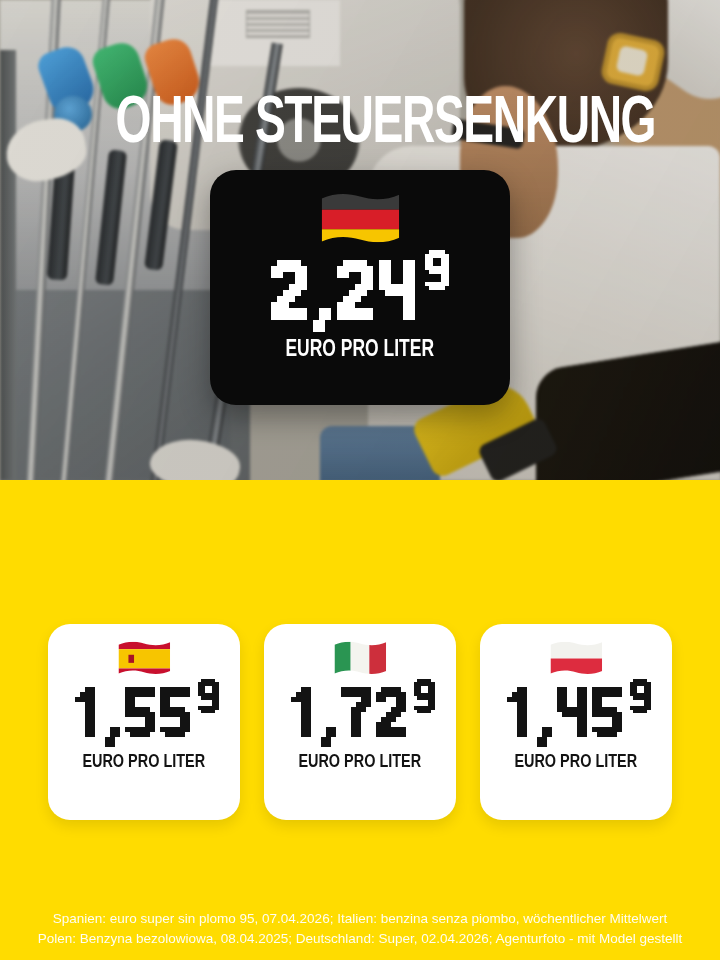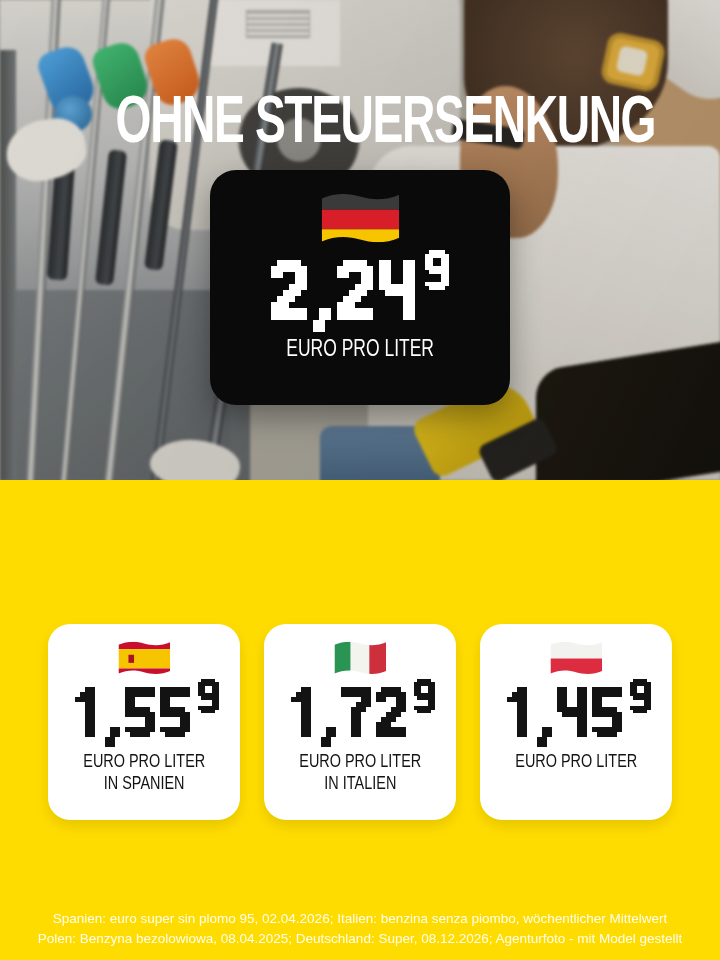--- a/index.html
+++ b/index.html
@@ -67,21 +67,21 @@
     flex-direction:column;align-items:center;padding-top:15px;box-sizing:border-box;
     color:#131313;box-shadow:0 6px 14px rgba(0,0,0,.10);}
   .flag svg{display:block;}
   .price{display:flex;align-items:flex-start;}
   .gcard .price{gap:6px;margin-top:12px;height:60px;}
   .scard .price{gap:5px;margin-top:9px;height:50px;}
   .price svg{display:block;overflow:visible;}
   .sup{display:inline-block;}
   .gcard .sup{margin-left:4px;transform:translateY(-10px);}
   .scard .sup{margin-left:3px;transform:translateY(-8px);}
-  .plabel{text-align:center;font-weight:normal;line-height:1.14;}
+  .plabel{text-align:left;font-weight:bold;line-height:1.14;}
   .gcard .plabel{margin-top:15px;font-size:23px;}
   .scard .plabel{margin-top:13px;font-size:19px;}
   .plabel .squeeze{transform:scaleX(.76);letter-spacing:0;}
 
   
   .footnote{position:absolute;left:0;right:0;bottom:11px;text-align:center;
     color:rgba(255,255,255,.95);font-size:13.5px;line-height:1.5;font-weight:normal;}
 </style>
 </head>
 <body>
@@ -513,21 +513,20 @@
                 <rect x="5" y="8" width="1.04" height="1.04"></rect>
                 <rect x="1" y="9" width="1.04" height="1.04"></rect>
                 <rect x="2" y="9" width="1.04" height="1.04"></rect>
                 <rect x="3" y="9" width="1.04" height="1.04"></rect>
                 <rect x="4" y="9" width="1.04" height="1.04"></rect>
               </svg>
             </span>
           </div>
         <div class="plabel">
           <div><span class="squeeze">EURO PRO LITER</span></div>
-          <div><span class="squeeze">IN SPANIEN</span></div>
         </div>
       </div>
 
       <div class="scard">
         <div class="flag">
             <svg width="56" height="39" viewBox="0 0 90 62">
               <defs>
                 <clipPath id="fc2">
                   <path d="M4,9 C18,3 32,3 45,7 C58,11 74,11 87,5 L87,51 C74,57 58,57 45,53 C32,49 18,49 4,55 Z"></path>
                 </clipPath>
@@ -641,204 +640,20 @@
               <rect x="2" y="8" width="1.04" height="1.04"></rect>
               <rect x="3" y="8" width="1.04" height="1.04"></rect>
               <rect x="4" y="8" width="1.04" height="1.04"></rect>
               <rect x="5" y="8" width="1.04" height="1.04"></rect>
               <rect x="0" y="9" width="1.04" height="1.04"></rect>
               <rect x="1" y="9" width="1.04" height="1.04"></rect>
               <rect x="2" y="9" width="1.04" height="1.04"></rect>
               <rect x="3" y="9" width="1.04" height="1.04"></rect>
               <rect x="4" y="9" width="1.04" height="1.04"></rect>
               <rect x="5" y="9" width="1.04" height="1.04"></rect>
-            </svg>
-            <span class="sup">
-              <svg width="20.4" height="34" viewBox="0 0 6 10" shape-rendering="crispEdges" fill="currentColor" style="overflow:visible">
-                <rect x="1" y="0" width="1.04" height="1.04"></rect>
-                <rect x="2" y="0" width="1.04" height="1.04"></rect>
-                <rect x="3" y="0" width="1.04" height="1.04"></rect>
-                <rect x="4" y="0" width="1.04" height="1.04"></rect>
-                <rect x="0" y="1" width="1.04" height="1.04"></rect>
-                <rect x="1" y="1" width="1.04" height="1.04"></rect>
-                <rect x="2" y="1" width="1.04" height="1.04"></rect>
-                <rect x="3" y="1" width="1.04" height="1.04"></rect>
-                <rect x="4" y="1" width="1.04" height="1.04"></rect>
-                <rect x="5" y="1" width="1.04" height="1.04"></rect>
-                <rect x="0" y="2" width="1.04" height="1.04"></rect>
-                <rect x="1" y="2" width="1.04" height="1.04"></rect>
-                <rect x="4" y="2" width="1.04" height="1.04"></rect>
-                <rect x="5" y="2" width="1.04" height="1.04"></rect>
-                <rect x="0" y="3" width="1.04" height="1.04"></rect>
-                <rect x="1" y="3" width="1.04" height="1.04"></rect>
-                <rect x="4" y="3" width="1.04" height="1.04"></rect>
-                <rect x="5" y="3" width="1.04" height="1.04"></rect>
-                <rect x="0" y="4" width="1.04" height="1.04"></rect>
-                <rect x="1" y="4" width="1.04" height="1.04"></rect>
-                <rect x="2" y="4" width="1.04" height="1.04"></rect>
-                <rect x="3" y="4" width="1.04" height="1.04"></rect>
-                <rect x="4" y="4" width="1.04" height="1.04"></rect>
-                <rect x="5" y="4" width="1.04" height="1.04"></rect>
-                <rect x="1" y="5" width="1.04" height="1.04"></rect>
-                <rect x="2" y="5" width="1.04" height="1.04"></rect>
-                <rect x="3" y="5" width="1.04" height="1.04"></rect>
-                <rect x="4" y="5" width="1.04" height="1.04"></rect>
-                <rect x="5" y="5" width="1.04" height="1.04"></rect>
-                <rect x="4" y="6" width="1.04" height="1.04"></rect>
-                <rect x="5" y="6" width="1.04" height="1.04"></rect>
-                <rect x="4" y="7" width="1.04" height="1.04"></rect>
-                <rect x="5" y="7" width="1.04" height="1.04"></rect>
-                <rect x="0" y="8" width="1.04" height="1.04"></rect>
-                <rect x="1" y="8" width="1.04" height="1.04"></rect>
-                <rect x="2" y="8" width="1.04" height="1.04"></rect>
-                <rect x="3" y="8" width="1.04" height="1.04"></rect>
-                <rect x="4" y="8" width="1.04" height="1.04"></rect>
-                <rect x="5" y="8" width="1.04" height="1.04"></rect>
-                <rect x="1" y="9" width="1.04" height="1.04"></rect>
-                <rect x="2" y="9" width="1.04" height="1.04"></rect>
-                <rect x="3" y="9" width="1.04" height="1.04"></rect>
-                <rect x="4" y="9" width="1.04" height="1.04"></rect>
-              </svg>
-            </span>
-          </div>
-        <div class="plabel">
-          <div><span class="squeeze">EURO PRO LITER</span></div>
-          <div><span class="squeeze">IN ITALIEN</span></div>
-        </div>
-      </div>
-
-      <div class="scard">
-        <div class="flag">
-            <svg width="56" height="39" viewBox="0 0 90 62">
-              <defs>
-                <clipPath id="fc3">
-                  <path d="M4,9 C18,3 32,3 45,7 C58,11 74,11 87,5 L87,51 C74,57 58,57 45,53 C32,49 18,49 4,55 Z"></path>
-                </clipPath>
-              </defs>
-              <g clip-path="url(#fc3)">
-                <rect width="90" height="31" fill="#f2f2ee"></rect>
-                <rect y="31" width="90" height="31" fill="#dd2c3f"></rect>
-              </g>
-            </svg>
-          </div>
-        <div class="price">
-            <svg width="30" height="50" viewBox="0 0 6 10" shape-rendering="crispEdges" fill="currentColor" style="overflow:visible">
-              <rect x="3" y="0" width="1.04" height="1.04"></rect>
-              <rect x="4" y="0" width="1.04" height="1.04"></rect>
-              <rect x="2" y="1" width="1.04" height="1.04"></rect>
-              <rect x="3" y="1" width="1.04" height="1.04"></rect>
-              <rect x="4" y="1" width="1.04" height="1.04"></rect>
-              <rect x="1" y="2" width="1.04" height="1.04"></rect>
-              <rect x="2" y="2" width="1.04" height="1.04"></rect>
-              <rect x="3" y="2" width="1.04" height="1.04"></rect>
-              <rect x="4" y="2" width="1.04" height="1.04"></rect>
-              <rect x="3" y="3" width="1.04" height="1.04"></rect>
-              <rect x="4" y="3" width="1.04" height="1.04"></rect>
-              <rect x="3" y="4" width="1.04" height="1.04"></rect>
-              <rect x="4" y="4" width="1.04" height="1.04"></rect>
-              <rect x="3" y="5" width="1.04" height="1.04"></rect>
-              <rect x="4" y="5" width="1.04" height="1.04"></rect>
-              <rect x="3" y="6" width="1.04" height="1.04"></rect>
-              <rect x="4" y="6" width="1.04" height="1.04"></rect>
-              <rect x="3" y="7" width="1.04" height="1.04"></rect>
-              <rect x="4" y="7" width="1.04" height="1.04"></rect>
-              <rect x="3" y="8" width="1.04" height="1.04"></rect>
-              <rect x="4" y="8" width="1.04" height="1.04"></rect>
-              <rect x="3" y="9" width="1.04" height="1.04"></rect>
-              <rect x="4" y="9" width="1.04" height="1.04"></rect>
-            </svg>
-            <svg width="15" height="60" viewBox="0 0 3 12" shape-rendering="crispEdges" fill="currentColor" style="overflow:visible">
-              <rect x="1" y="8" width="1.04" height="1.04"></rect>
-              <rect x="2" y="8" width="1.04" height="1.04"></rect>
-              <rect x="1" y="9" width="1.04" height="1.04"></rect>
-              <rect x="2" y="9" width="1.04" height="1.04"></rect>
-              <rect x="0" y="10" width="1.04" height="1.04"></rect>
-              <rect x="1" y="10" width="1.04" height="1.04"></rect>
-              <rect x="0" y="11" width="1.04" height="1.04"></rect>
-              <rect x="1" y="11" width="1.04" height="1.04"></rect>
-            </svg>
-            <svg width="30" height="50" viewBox="0 0 6 10" shape-rendering="crispEdges" fill="currentColor" style="overflow:visible">
-              <rect x="0" y="0" width="1.04" height="1.04"></rect>
-              <rect x="1" y="0" width="1.04" height="1.04"></rect>
-              <rect x="4" y="0" width="1.04" height="1.04"></rect>
-              <rect x="5" y="0" width="1.04" height="1.04"></rect>
-              <rect x="0" y="1" width="1.04" height="1.04"></rect>
-              <rect x="1" y="1" width="1.04" height="1.04"></rect>
-              <rect x="4" y="1" width="1.04" height="1.04"></rect>
-              <rect x="5" y="1" width="1.04" height="1.04"></rect>
-              <rect x="0" y="2" width="1.04" height="1.04"></rect>
-              <rect x="1" y="2" width="1.04" height="1.04"></rect>
-              <rect x="4" y="2" width="1.04" height="1.04"></rect>
-              <rect x="5" y="2" width="1.04" height="1.04"></rect>
-              <rect x="0" y="3" width="1.04" height="1.04"></rect>
-              <rect x="1" y="3" width="1.04" height="1.04"></rect>
-              <rect x="4" y="3" width="1.04" height="1.04"></rect>
-              <rect x="5" y="3" width="1.04" height="1.04"></rect>
-              <rect x="0" y="4" width="1.04" height="1.04"></rect>
-              <rect x="1" y="4" width="1.04" height="1.04"></rect>
-              <rect x="2" y="4" width="1.04" height="1.04"></rect>
-              <rect x="3" y="4" width="1.04" height="1.04"></rect>
-              <rect x="4" y="4" width="1.04" height="1.04"></rect>
-              <rect x="5" y="4" width="1.04" height="1.04"></rect>
-              <rect x="1" y="5" width="1.04" height="1.04"></rect>
-              <rect x="2" y="5" width="1.04" height="1.04"></rect>
-              <rect x="3" y="5" width="1.04" height="1.04"></rect>
-              <rect x="4" y="5" width="1.04" height="1.04"></rect>
-              <rect x="5" y="5" width="1.04" height="1.04"></rect>
-              <rect x="4" y="6" width="1.04" height="1.04"></rect>
-              <rect x="5" y="6" width="1.04" height="1.04"></rect>
-              <rect x="4" y="7" width="1.04" height="1.04"></rect>
-              <rect x="5" y="7" width="1.04" height="1.04"></rect>
-              <rect x="4" y="8" width="1.04" height="1.04"></rect>
-              <rect x="5" y="8" width="1.04" height="1.04"></rect>
-              <rect x="4" y="9" width="1.04" height="1.04"></rect>
-              <rect x="5" y="9" width="1.04" height="1.04"></rect>
-            </svg>
-            <svg width="30" height="50" viewBox="0 0 6 10" shape-rendering="crispEdges" fill="currentColor" style="overflow:visible">
-              <rect x="0" y="0" width="1.04" height="1.04"></rect>
-              <rect x="1" y="0" width="1.04" height="1.04"></rect>
-              <rect x="2" y="0" width="1.04" height="1.04"></rect>
-              <rect x="3" y="0" width="1.04" height="1.04"></rect>
-              <rect x="4" y="0" width="1.04" height="1.04"></rect>
-              <rect x="5" y="0" width="1.04" height="1.04"></rect>
-              <rect x="0" y="1" width="1.04" height="1.04"></rect>
-              <rect x="1" y="1" width="1.04" height="1.04"></rect>
-              <rect x="2" y="1" width="1.04" height="1.04"></rect>
-              <rect x="3" y="1" width="1.04" height="1.04"></rect>
-              <rect x="4" y="1" width="1.04" height="1.04"></rect>
-              <rect x="5" y="1" width="1.04" height="1.04"></rect>
-              <rect x="0" y="2" width="1.04" height="1.04"></rect>
-              <rect x="1" y="2" width="1.04" height="1.04"></rect>
-              <rect x="0" y="3" width="1.04" height="1.04"></rect>
-              <rect x="1" y="3" width="1.04" height="1.04"></rect>
-              <rect x="0" y="4" width="1.04" height="1.04"></rect>
-              <rect x="1" y="4" width="1.04" height="1.04"></rect>
-              <rect x="2" y="4" width="1.04" height="1.04"></rect>
-              <rect x="3" y="4" width="1.04" height="1.04"></rect>
-              <rect x="4" y="4" width="1.04" height="1.04"></rect>
-              <rect x="0" y="5" width="1.04" height="1.04"></rect>
-              <rect x="1" y="5" width="1.04" height="1.04"></rect>
-              <rect x="2" y="5" width="1.04" height="1.04"></rect>
-              <rect x="3" y="5" width="1.04" height="1.04"></rect>
-              <rect x="4" y="5" width="1.04" height="1.04"></rect>
-              <rect x="5" y="5" width="1.04" height="1.04"></rect>
-              <rect x="4" y="6" width="1.04" height="1.04"></rect>
-              <rect x="5" y="6" width="1.04" height="1.04"></rect>
-              <rect x="4" y="7" width="1.04" height="1.04"></rect>
-              <rect x="5" y="7" width="1.04" height="1.04"></rect>
-              <rect x="0" y="8" width="1.04" height="1.04"></rect>
-              <rect x="1" y="8" width="1.04" height="1.04"></rect>
-              <rect x="2" y="8" width="1.04" height="1.04"></rect>
-              <rect x="3" y="8" width="1.04" height="1.04"></rect>
-              <rect x="4" y="8" width="1.04" height="1.04"></rect>
-              <rect x="5" y="8" width="1.04" height="1.04"></rect>
-              <rect x="1" y="9" width="1.04" height="1.04"></rect>
-              <rect x="2" y="9" width="1.04" height="1.04"></rect>
-              <rect x="3" y="9" width="1.04" height="1.04"></rect>
-              <rect x="4" y="9" width="1.04" height="1.04"></rect>
             </svg>
             <span class="sup">
               <svg width="20.4" height="34" viewBox="0 0 6 10" shape-rendering="crispEdges" fill="currentColor" style="overflow:visible">
                 <rect x="1" y="0" width="1.04" height="1.04"></rect>
                 <rect x="2" y="0" width="1.04" height="1.04"></rect>
                 <rect x="3" y="0" width="1.04" height="1.04"></rect>
                 <rect x="4" y="0" width="1.04" height="1.04"></rect>
                 <rect x="0" y="1" width="1.04" height="1.04"></rect>
                 <rect x="1" y="1" width="1.04" height="1.04"></rect>
                 <rect x="2" y="1" width="1.04" height="1.04"></rect>
@@ -879,21 +694,204 @@
                 <rect x="3" y="9" width="1.04" height="1.04"></rect>
                 <rect x="4" y="9" width="1.04" height="1.04"></rect>
               </svg>
             </span>
           </div>
         <div class="plabel">
           <div><span class="squeeze">EURO PRO LITER</span></div>
         </div>
       </div>
 
+      <div class="scard">
+        <div class="flag">
+            <svg width="56" height="39" viewBox="0 0 90 62">
+              <defs>
+                <clipPath id="fc3">
+                  <path d="M4,9 C18,3 32,3 45,7 C58,11 74,11 87,5 L87,51 C74,57 58,57 45,53 C32,49 18,49 4,55 Z"></path>
+                </clipPath>
+              </defs>
+              <g clip-path="url(#fc3)">
+                <rect width="90" height="31" fill="#f2f2ee"></rect>
+                <rect y="31" width="90" height="31" fill="#dd2c3f"></rect>
+              </g>
+            </svg>
+          </div>
+        <div class="price">
+            <svg width="30" height="50" viewBox="0 0 6 10" shape-rendering="crispEdges" fill="currentColor" style="overflow:visible">
+              <rect x="3" y="0" width="1.04" height="1.04"></rect>
+              <rect x="4" y="0" width="1.04" height="1.04"></rect>
+              <rect x="2" y="1" width="1.04" height="1.04"></rect>
+              <rect x="3" y="1" width="1.04" height="1.04"></rect>
+              <rect x="4" y="1" width="1.04" height="1.04"></rect>
+              <rect x="1" y="2" width="1.04" height="1.04"></rect>
+              <rect x="2" y="2" width="1.04" height="1.04"></rect>
+              <rect x="3" y="2" width="1.04" height="1.04"></rect>
+              <rect x="4" y="2" width="1.04" height="1.04"></rect>
+              <rect x="3" y="3" width="1.04" height="1.04"></rect>
+              <rect x="4" y="3" width="1.04" height="1.04"></rect>
+              <rect x="3" y="4" width="1.04" height="1.04"></rect>
+              <rect x="4" y="4" width="1.04" height="1.04"></rect>
+              <rect x="3" y="5" width="1.04" height="1.04"></rect>
+              <rect x="4" y="5" width="1.04" height="1.04"></rect>
+              <rect x="3" y="6" width="1.04" height="1.04"></rect>
+              <rect x="4" y="6" width="1.04" height="1.04"></rect>
+              <rect x="3" y="7" width="1.04" height="1.04"></rect>
+              <rect x="4" y="7" width="1.04" height="1.04"></rect>
+              <rect x="3" y="8" width="1.04" height="1.04"></rect>
+              <rect x="4" y="8" width="1.04" height="1.04"></rect>
+              <rect x="3" y="9" width="1.04" height="1.04"></rect>
+              <rect x="4" y="9" width="1.04" height="1.04"></rect>
+            </svg>
+            <svg width="15" height="60" viewBox="0 0 3 12" shape-rendering="crispEdges" fill="currentColor" style="overflow:visible">
+              <rect x="1" y="8" width="1.04" height="1.04"></rect>
+              <rect x="2" y="8" width="1.04" height="1.04"></rect>
+              <rect x="1" y="9" width="1.04" height="1.04"></rect>
+              <rect x="2" y="9" width="1.04" height="1.04"></rect>
+              <rect x="0" y="10" width="1.04" height="1.04"></rect>
+              <rect x="1" y="10" width="1.04" height="1.04"></rect>
+              <rect x="0" y="11" width="1.04" height="1.04"></rect>
+              <rect x="1" y="11" width="1.04" height="1.04"></rect>
+            </svg>
+            <svg width="30" height="50" viewBox="0 0 6 10" shape-rendering="crispEdges" fill="currentColor" style="overflow:visible">
+              <rect x="0" y="0" width="1.04" height="1.04"></rect>
+              <rect x="1" y="0" width="1.04" height="1.04"></rect>
+              <rect x="4" y="0" width="1.04" height="1.04"></rect>
+              <rect x="5" y="0" width="1.04" height="1.04"></rect>
+              <rect x="0" y="1" width="1.04" height="1.04"></rect>
+              <rect x="1" y="1" width="1.04" height="1.04"></rect>
+              <rect x="4" y="1" width="1.04" height="1.04"></rect>
+              <rect x="5" y="1" width="1.04" height="1.04"></rect>
+              <rect x="0" y="2" width="1.04" height="1.04"></rect>
+              <rect x="1" y="2" width="1.04" height="1.04"></rect>
+              <rect x="4" y="2" width="1.04" height="1.04"></rect>
+              <rect x="5" y="2" width="1.04" height="1.04"></rect>
+              <rect x="0" y="3" width="1.04" height="1.04"></rect>
+              <rect x="1" y="3" width="1.04" height="1.04"></rect>
+              <rect x="4" y="3" width="1.04" height="1.04"></rect>
+              <rect x="5" y="3" width="1.04" height="1.04"></rect>
+              <rect x="0" y="4" width="1.04" height="1.04"></rect>
+              <rect x="1" y="4" width="1.04" height="1.04"></rect>
+              <rect x="2" y="4" width="1.04" height="1.04"></rect>
+              <rect x="3" y="4" width="1.04" height="1.04"></rect>
+              <rect x="4" y="4" width="1.04" height="1.04"></rect>
+              <rect x="5" y="4" width="1.04" height="1.04"></rect>
+              <rect x="1" y="5" width="1.04" height="1.04"></rect>
+              <rect x="2" y="5" width="1.04" height="1.04"></rect>
+              <rect x="3" y="5" width="1.04" height="1.04"></rect>
+              <rect x="4" y="5" width="1.04" height="1.04"></rect>
+              <rect x="5" y="5" width="1.04" height="1.04"></rect>
+              <rect x="4" y="6" width="1.04" height="1.04"></rect>
+              <rect x="5" y="6" width="1.04" height="1.04"></rect>
+              <rect x="4" y="7" width="1.04" height="1.04"></rect>
+              <rect x="5" y="7" width="1.04" height="1.04"></rect>
+              <rect x="4" y="8" width="1.04" height="1.04"></rect>
+              <rect x="5" y="8" width="1.04" height="1.04"></rect>
+              <rect x="4" y="9" width="1.04" height="1.04"></rect>
+              <rect x="5" y="9" width="1.04" height="1.04"></rect>
+            </svg>
+            <svg width="30" height="50" viewBox="0 0 6 10" shape-rendering="crispEdges" fill="currentColor" style="overflow:visible">
+              <rect x="0" y="0" width="1.04" height="1.04"></rect>
+              <rect x="1" y="0" width="1.04" height="1.04"></rect>
+              <rect x="2" y="0" width="1.04" height="1.04"></rect>
+              <rect x="3" y="0" width="1.04" height="1.04"></rect>
+              <rect x="4" y="0" width="1.04" height="1.04"></rect>
+              <rect x="5" y="0" width="1.04" height="1.04"></rect>
+              <rect x="0" y="1" width="1.04" height="1.04"></rect>
+              <rect x="1" y="1" width="1.04" height="1.04"></rect>
+              <rect x="2" y="1" width="1.04" height="1.04"></rect>
+              <rect x="3" y="1" width="1.04" height="1.04"></rect>
+              <rect x="4" y="1" width="1.04" height="1.04"></rect>
+              <rect x="5" y="1" width="1.04" height="1.04"></rect>
+              <rect x="0" y="2" width="1.04" height="1.04"></rect>
+              <rect x="1" y="2" width="1.04" height="1.04"></rect>
+              <rect x="0" y="3" width="1.04" height="1.04"></rect>
+              <rect x="1" y="3" width="1.04" height="1.04"></rect>
+              <rect x="0" y="4" width="1.04" height="1.04"></rect>
+              <rect x="1" y="4" width="1.04" height="1.04"></rect>
+              <rect x="2" y="4" width="1.04" height="1.04"></rect>
+              <rect x="3" y="4" width="1.04" height="1.04"></rect>
+              <rect x="4" y="4" width="1.04" height="1.04"></rect>
+              <rect x="0" y="5" width="1.04" height="1.04"></rect>
+              <rect x="1" y="5" width="1.04" height="1.04"></rect>
+              <rect x="2" y="5" width="1.04" height="1.04"></rect>
+              <rect x="3" y="5" width="1.04" height="1.04"></rect>
+              <rect x="4" y="5" width="1.04" height="1.04"></rect>
+              <rect x="5" y="5" width="1.04" height="1.04"></rect>
+              <rect x="4" y="6" width="1.04" height="1.04"></rect>
+              <rect x="5" y="6" width="1.04" height="1.04"></rect>
+              <rect x="4" y="7" width="1.04" height="1.04"></rect>
+              <rect x="5" y="7" width="1.04" height="1.04"></rect>
+              <rect x="0" y="8" width="1.04" height="1.04"></rect>
+              <rect x="1" y="8" width="1.04" height="1.04"></rect>
+              <rect x="2" y="8" width="1.04" height="1.04"></rect>
+              <rect x="3" y="8" width="1.04" height="1.04"></rect>
+              <rect x="4" y="8" width="1.04" height="1.04"></rect>
+              <rect x="5" y="8" width="1.04" height="1.04"></rect>
+              <rect x="1" y="9" width="1.04" height="1.04"></rect>
+              <rect x="2" y="9" width="1.04" height="1.04"></rect>
+              <rect x="3" y="9" width="1.04" height="1.04"></rect>
+              <rect x="4" y="9" width="1.04" height="1.04"></rect>
+            </svg>
+            <span class="sup">
+              <svg width="20.4" height="34" viewBox="0 0 6 10" shape-rendering="crispEdges" fill="currentColor" style="overflow:visible">
+                <rect x="1" y="0" width="1.04" height="1.04"></rect>
+                <rect x="2" y="0" width="1.04" height="1.04"></rect>
+                <rect x="3" y="0" width="1.04" height="1.04"></rect>
+                <rect x="4" y="0" width="1.04" height="1.04"></rect>
+                <rect x="0" y="1" width="1.04" height="1.04"></rect>
+                <rect x="1" y="1" width="1.04" height="1.04"></rect>
+                <rect x="2" y="1" width="1.04" height="1.04"></rect>
+                <rect x="3" y="1" width="1.04" height="1.04"></rect>
+                <rect x="4" y="1" width="1.04" height="1.04"></rect>
+                <rect x="5" y="1" width="1.04" height="1.04"></rect>
+                <rect x="0" y="2" width="1.04" height="1.04"></rect>
+                <rect x="1" y="2" width="1.04" height="1.04"></rect>
+                <rect x="4" y="2" width="1.04" height="1.04"></rect>
+                <rect x="5" y="2" width="1.04" height="1.04"></rect>
+                <rect x="0" y="3" width="1.04" height="1.04"></rect>
+                <rect x="1" y="3" width="1.04" height="1.04"></rect>
+                <rect x="4" y="3" width="1.04" height="1.04"></rect>
+                <rect x="5" y="3" width="1.04" height="1.04"></rect>
+                <rect x="0" y="4" width="1.04" height="1.04"></rect>
+                <rect x="1" y="4" width="1.04" height="1.04"></rect>
+                <rect x="2" y="4" width="1.04" height="1.04"></rect>
+                <rect x="3" y="4" width="1.04" height="1.04"></rect>
+                <rect x="4" y="4" width="1.04" height="1.04"></rect>
+                <rect x="5" y="4" width="1.04" height="1.04"></rect>
+                <rect x="1" y="5" width="1.04" height="1.04"></rect>
+                <rect x="2" y="5" width="1.04" height="1.04"></rect>
+                <rect x="3" y="5" width="1.04" height="1.04"></rect>
+                <rect x="4" y="5" width="1.04" height="1.04"></rect>
+                <rect x="5" y="5" width="1.04" height="1.04"></rect>
+                <rect x="4" y="6" width="1.04" height="1.04"></rect>
+                <rect x="5" y="6" width="1.04" height="1.04"></rect>
+                <rect x="4" y="7" width="1.04" height="1.04"></rect>
+                <rect x="5" y="7" width="1.04" height="1.04"></rect>
+                <rect x="0" y="8" width="1.04" height="1.04"></rect>
+                <rect x="1" y="8" width="1.04" height="1.04"></rect>
+                <rect x="2" y="8" width="1.04" height="1.04"></rect>
+                <rect x="3" y="8" width="1.04" height="1.04"></rect>
+                <rect x="4" y="8" width="1.04" height="1.04"></rect>
+                <rect x="5" y="8" width="1.04" height="1.04"></rect>
+                <rect x="1" y="9" width="1.04" height="1.04"></rect>
+                <rect x="2" y="9" width="1.04" height="1.04"></rect>
+                <rect x="3" y="9" width="1.04" height="1.04"></rect>
+                <rect x="4" y="9" width="1.04" height="1.04"></rect>
+              </svg>
+            </span>
+          </div>
+        <div class="plabel">
+          <div><span class="squeeze">EURO PRO LITER</span></div>
+        </div>
+      </div>
+
     </div>
 
     <div class="footnote">
-      <div>Spanien: euro super sin plomo 95, 02.04.2026; Italien: benzina senza piombo, wöchentlicher Mittelwert</div>
-      <div>Polen: Benzyna bezolowiowa, 08.04.2025; Deutschland: Super, 08.12.2026; Agenturfoto - mit Model gestellt</div>
+      <div>Spanien: euro super sin plomo 95, 07.04.2026; Italien: benzina senza piombo, wöchentlicher Mittelwert</div>
+      <div>Polen: Benzyna bezolowiowa, 08.04.2025; Deutschland: Super, 02.04.2026; Agenturfoto - mit Model gestellt</div>
     </div>
   </div>
 
 </div>
 
 </body></html>

